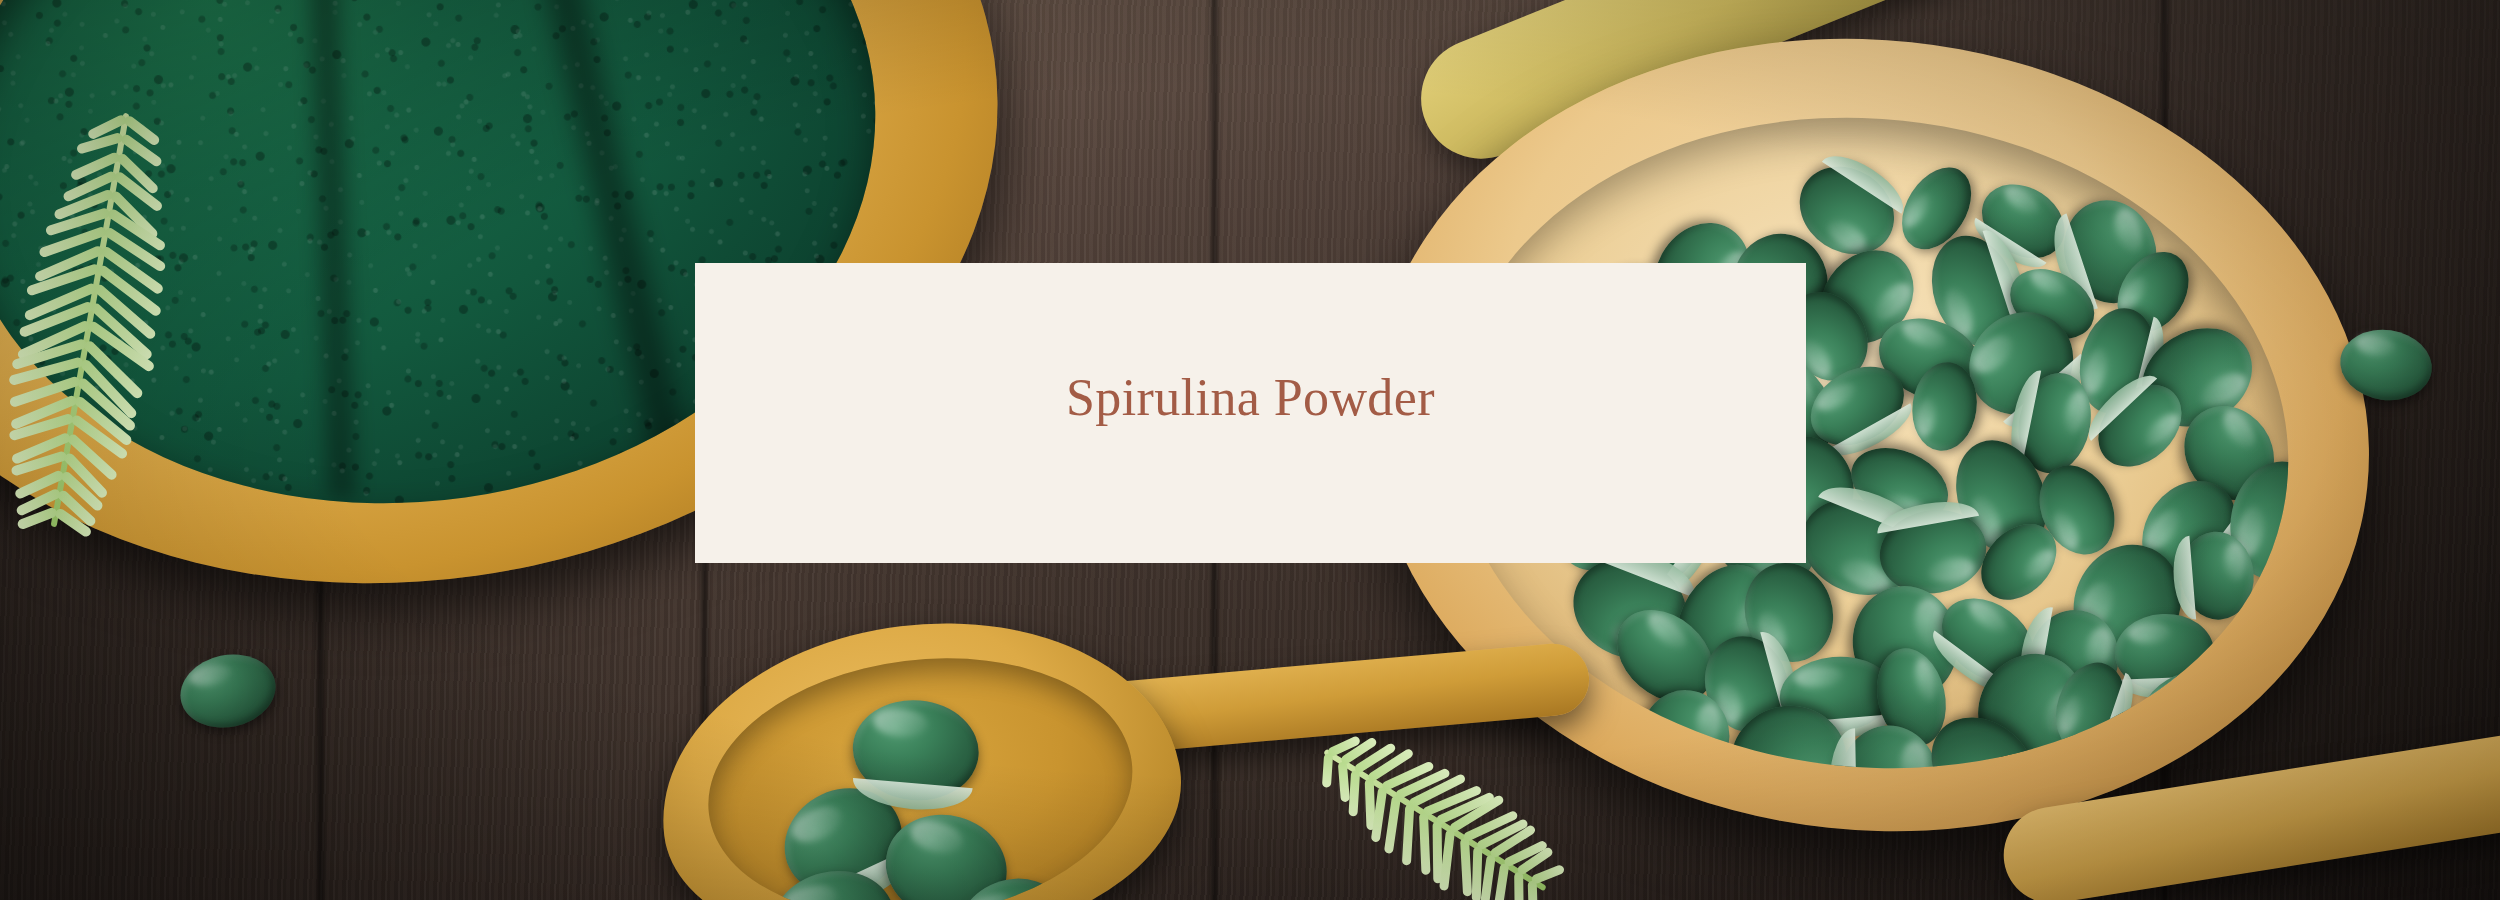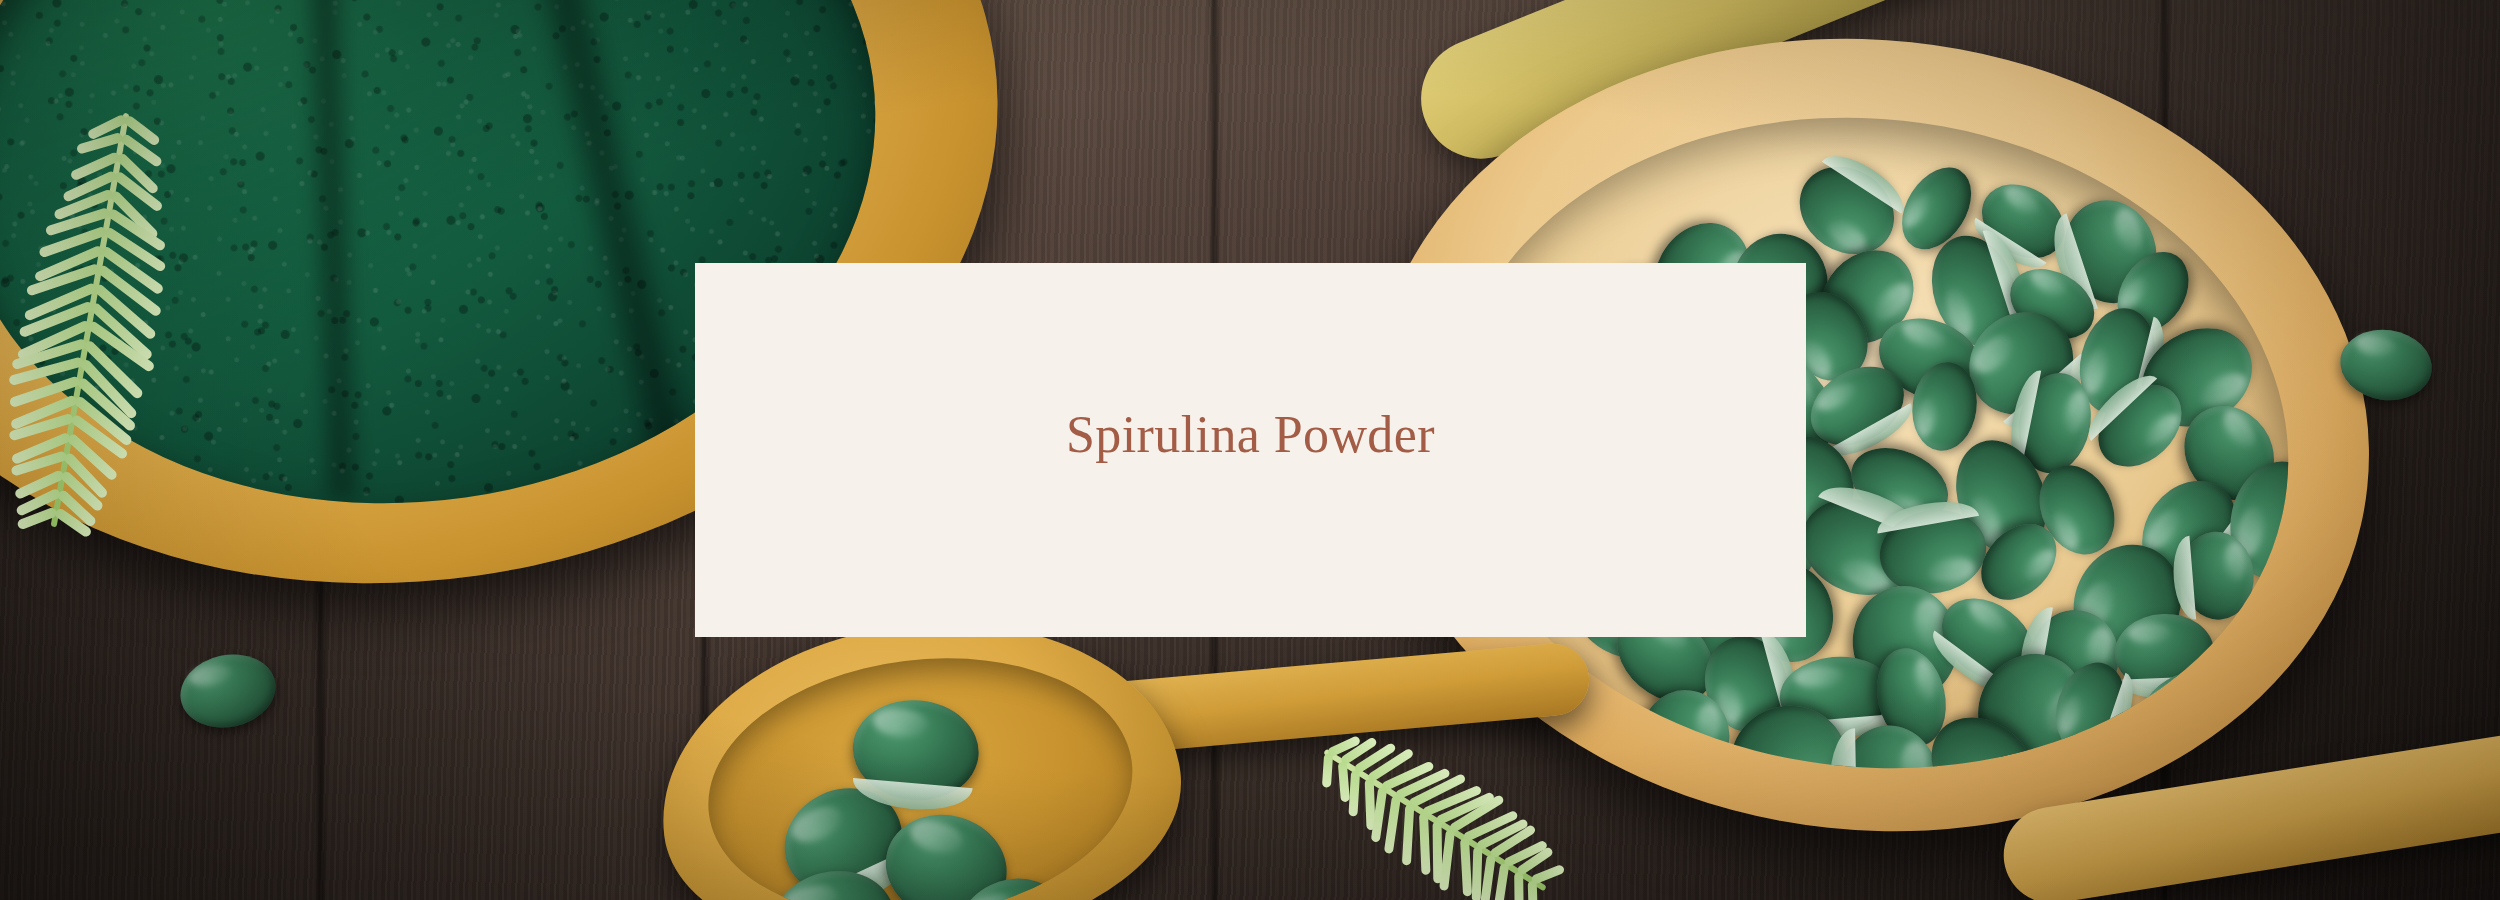--- a/index.html
+++ b/index.html
@@ -185,21 +185,21 @@
     background:linear-gradient(90deg,#b7da8d,#d9ecbc);
     transform-origin:0 50%;
   }
   .fern i.l { transform-origin:100% 50%; left:auto; right:50%;
               background:linear-gradient(270deg,#b7da8d,#d9ecbc); }
 
   
   .card {
     position:absolute;
     left:695px; top:263px;
-    width:1111px; height:374px;
+    width:1111px; height:300px;
     background:#f6f1ea;
     display:flex;
     flex-direction:row;
     align-items:center;
     justify-content:center;
     padding:34px 36px 40px;
   }
   .card-title {
     font-family:"Liberation Serif", serif;
     font-size:52px;

